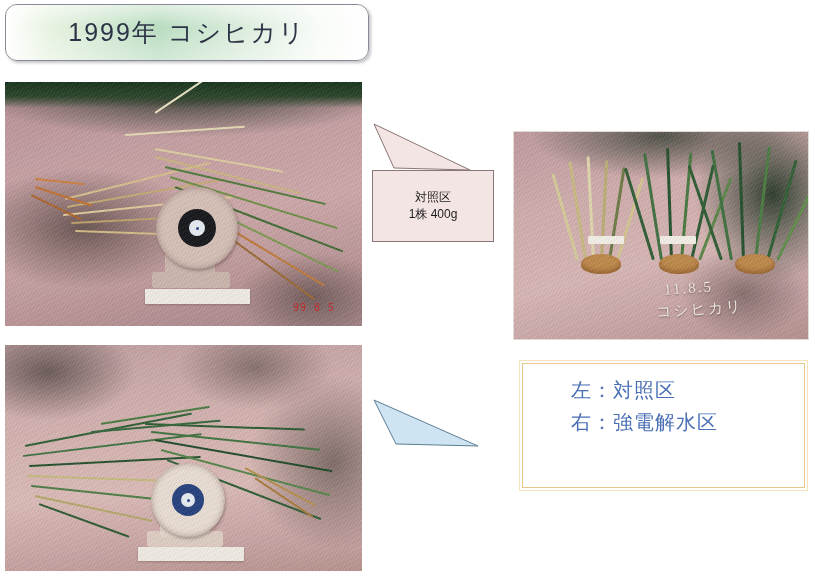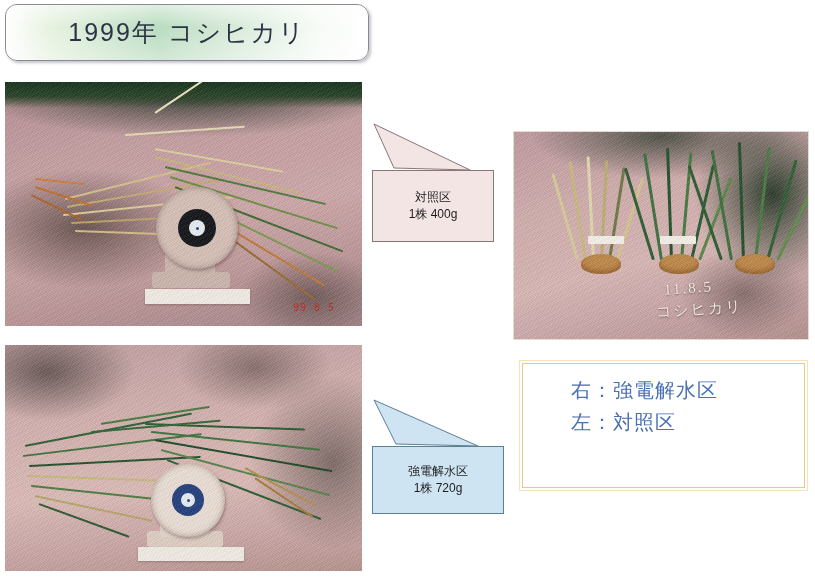--- a/index.html
+++ b/index.html
@@ -256,25 +256,21 @@
     <div class="body">
       <div class="line">対照区</div>
       <div class="line">1株  400g</div>
     </div>
   </div>
 
   <div class="callout" id="callout-treated">
     <svg width="132" height="50" viewBox="0 0 132 50" aria-hidden="true">
       <polygon points="2,0 24,44 106,46" fill="#cfe4f3" stroke="#5d7f93" stroke-width="1"></polygon>
     </svg>
-    <div class="body">
-      <div class="line">強電解水区</div>
-      <div class="line">1株  720g</div>
-    </div>
   </div>
 
   <div id="legend-box">
+    <div class="sub">左：対照区</div>
     <div class="sub">右：強電解水区</div>
-    <div class="sub">左：対照区</div>
   </div>
 
 
 </div>
 
 </body></html>

